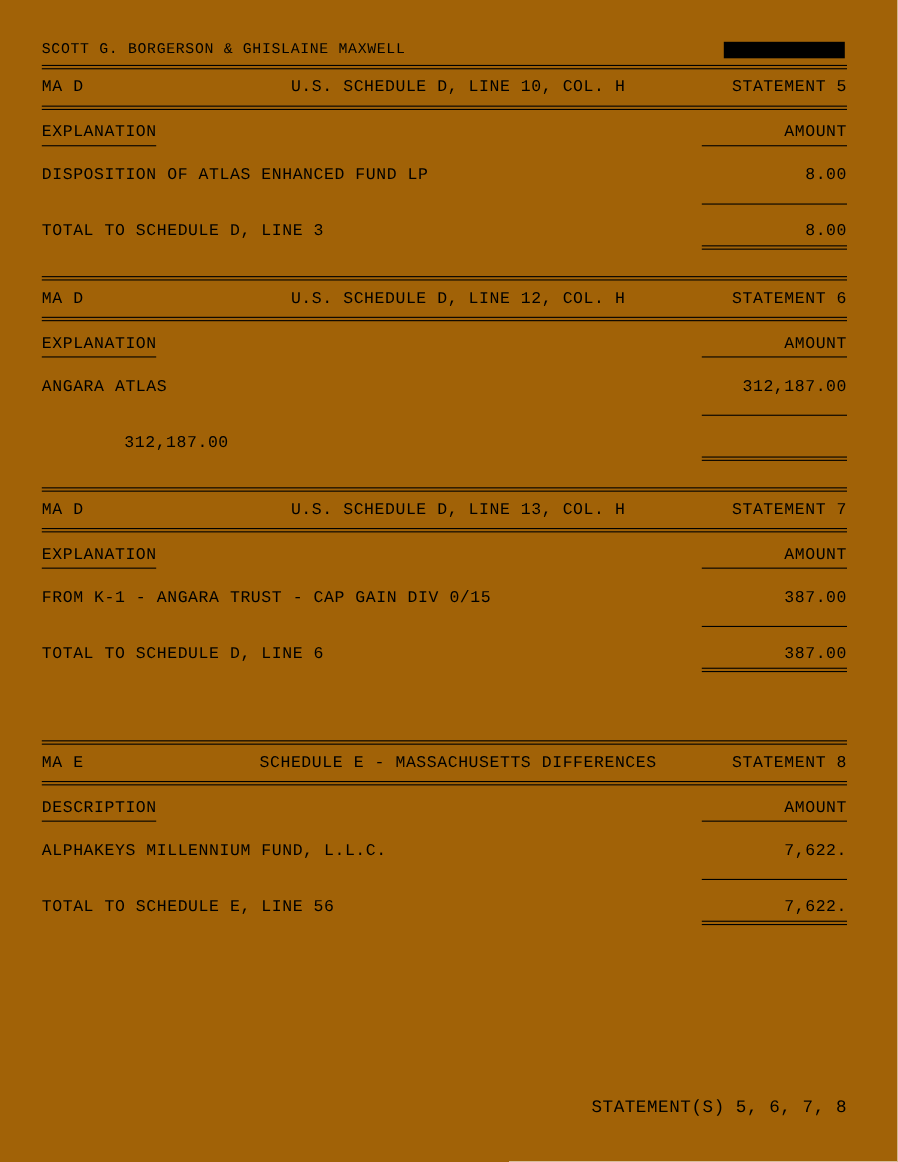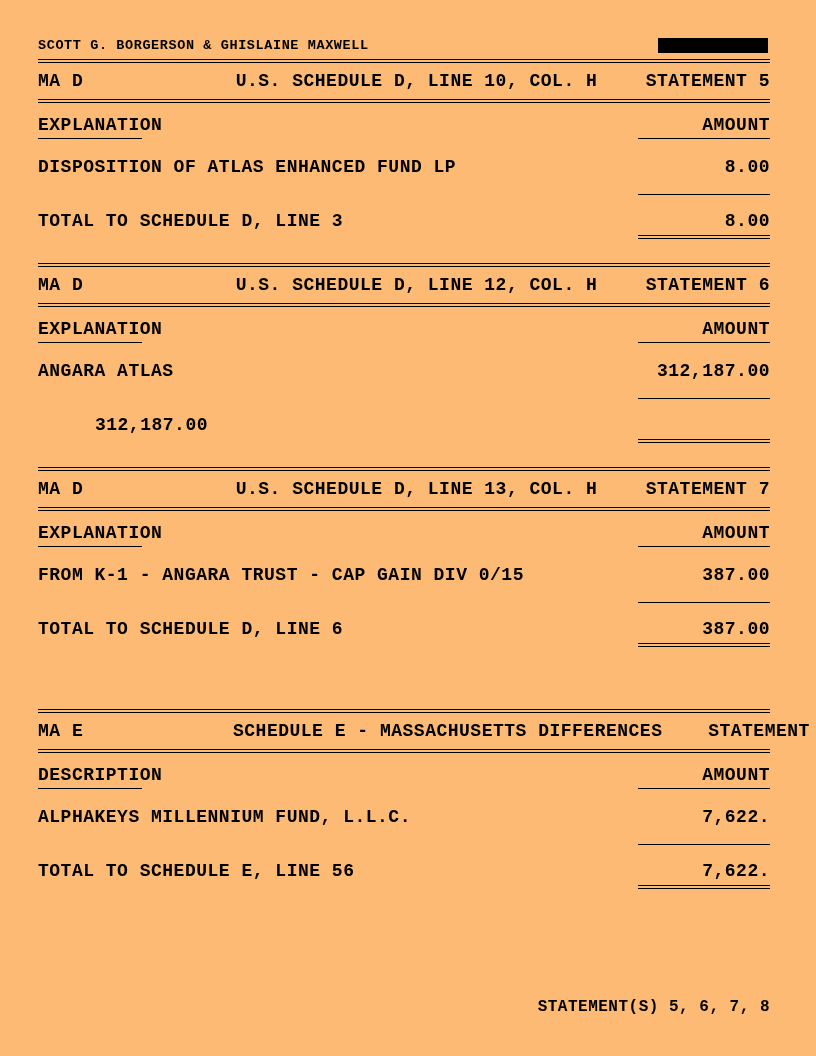--- a/index.html
+++ b/index.html
@@ -10,23 +10,22 @@
   body {
     font-family: "Liberation Mono", "DejaVu Sans Mono", monospace;
     color: #000000;
   }
   .page {
     position: relative;
     width: 816px;
     height: 1056px;
     box-sizing: border-box;
     padding: 34px 46px 0 38px;
-    background: #fdba74;
+    background: #a16207;
     overflow: hidden;
-    font-weight: bold;
   }
   .header-row {
     display: flex;
     align-items: center;
     justify-content: space-between;
     margin-top: 4px;
     margin-bottom: 6px;
   }
   .taxpayer-name {
     font-size: 13.5px;
@@ -46,21 +45,21 @@
     height: 2px;
     margin: 0 0 0 0;
     width: 732px;
   }
   .stmt-block {
     width: 732px;
   }
   .row {
     display: flex;
     align-items: baseline;
-    font-size: 18px;
+    font-size: 15px;
     letter-spacing: 0.5px;
     white-space: nowrap;
   }
   .title-row {
     padding-top: 8px;
     padding-bottom: 8px;
   }
   .col-code {
     width: 184px;
     flex: 0 0 184px;

